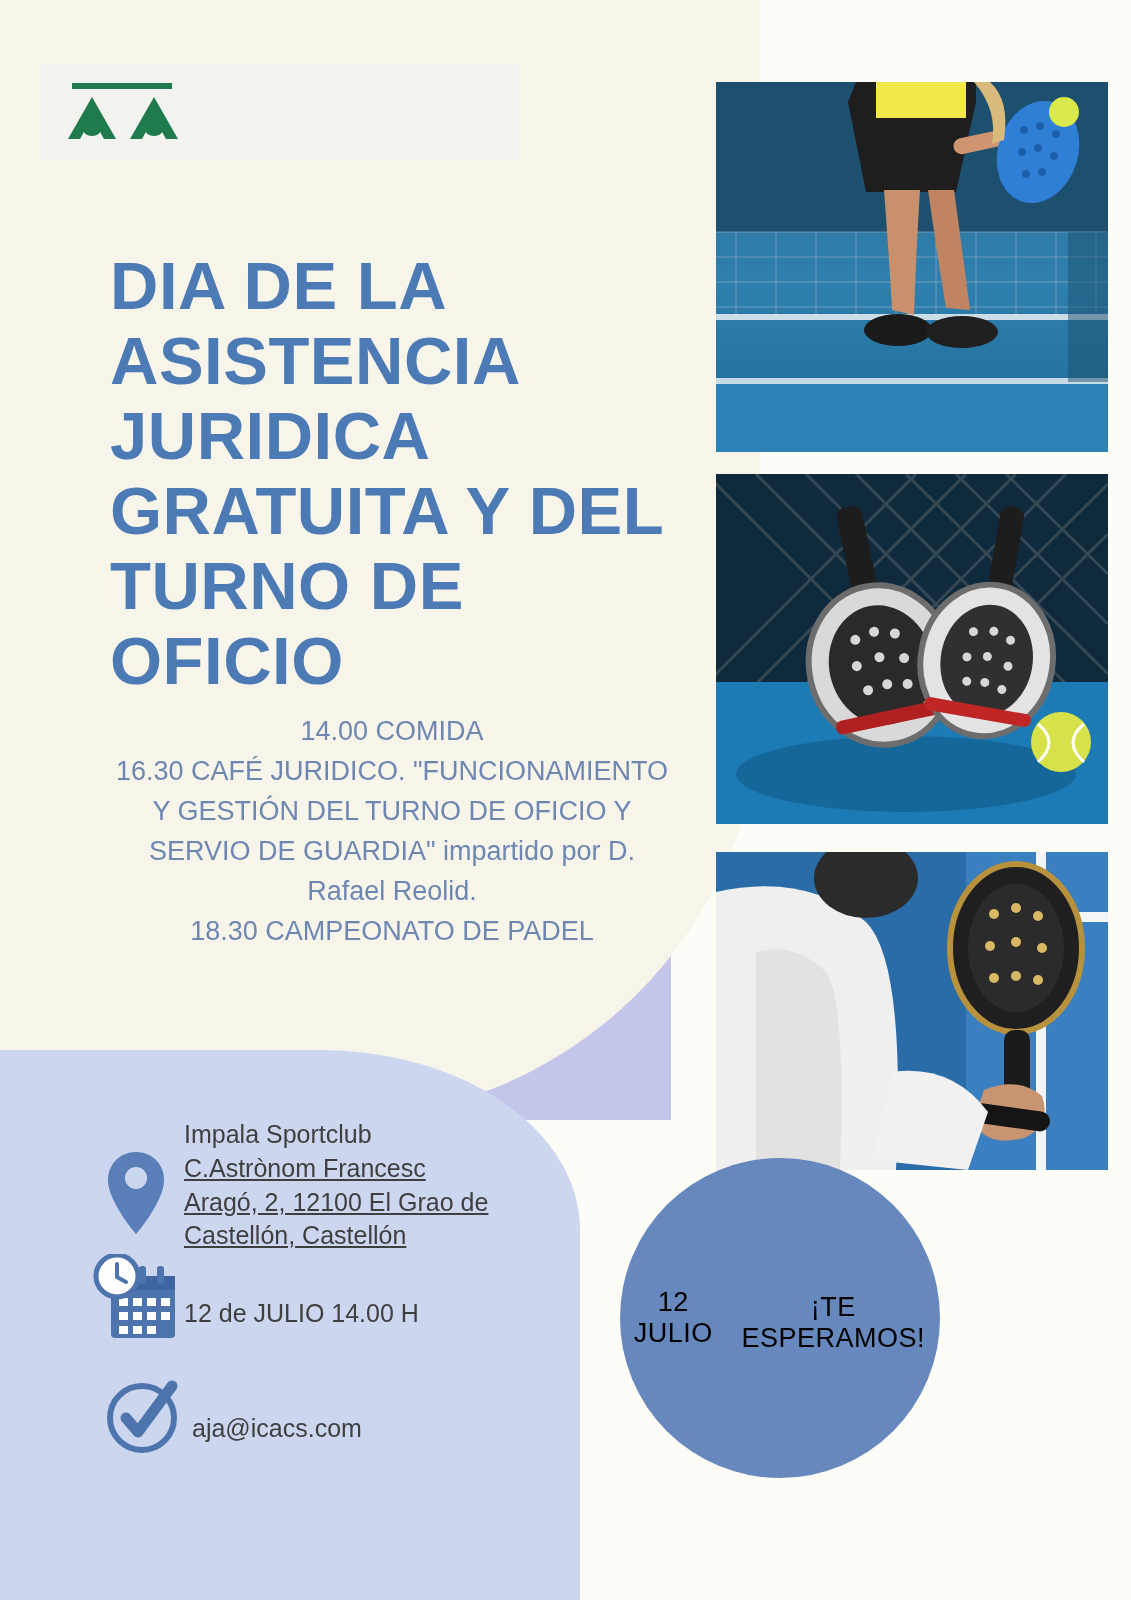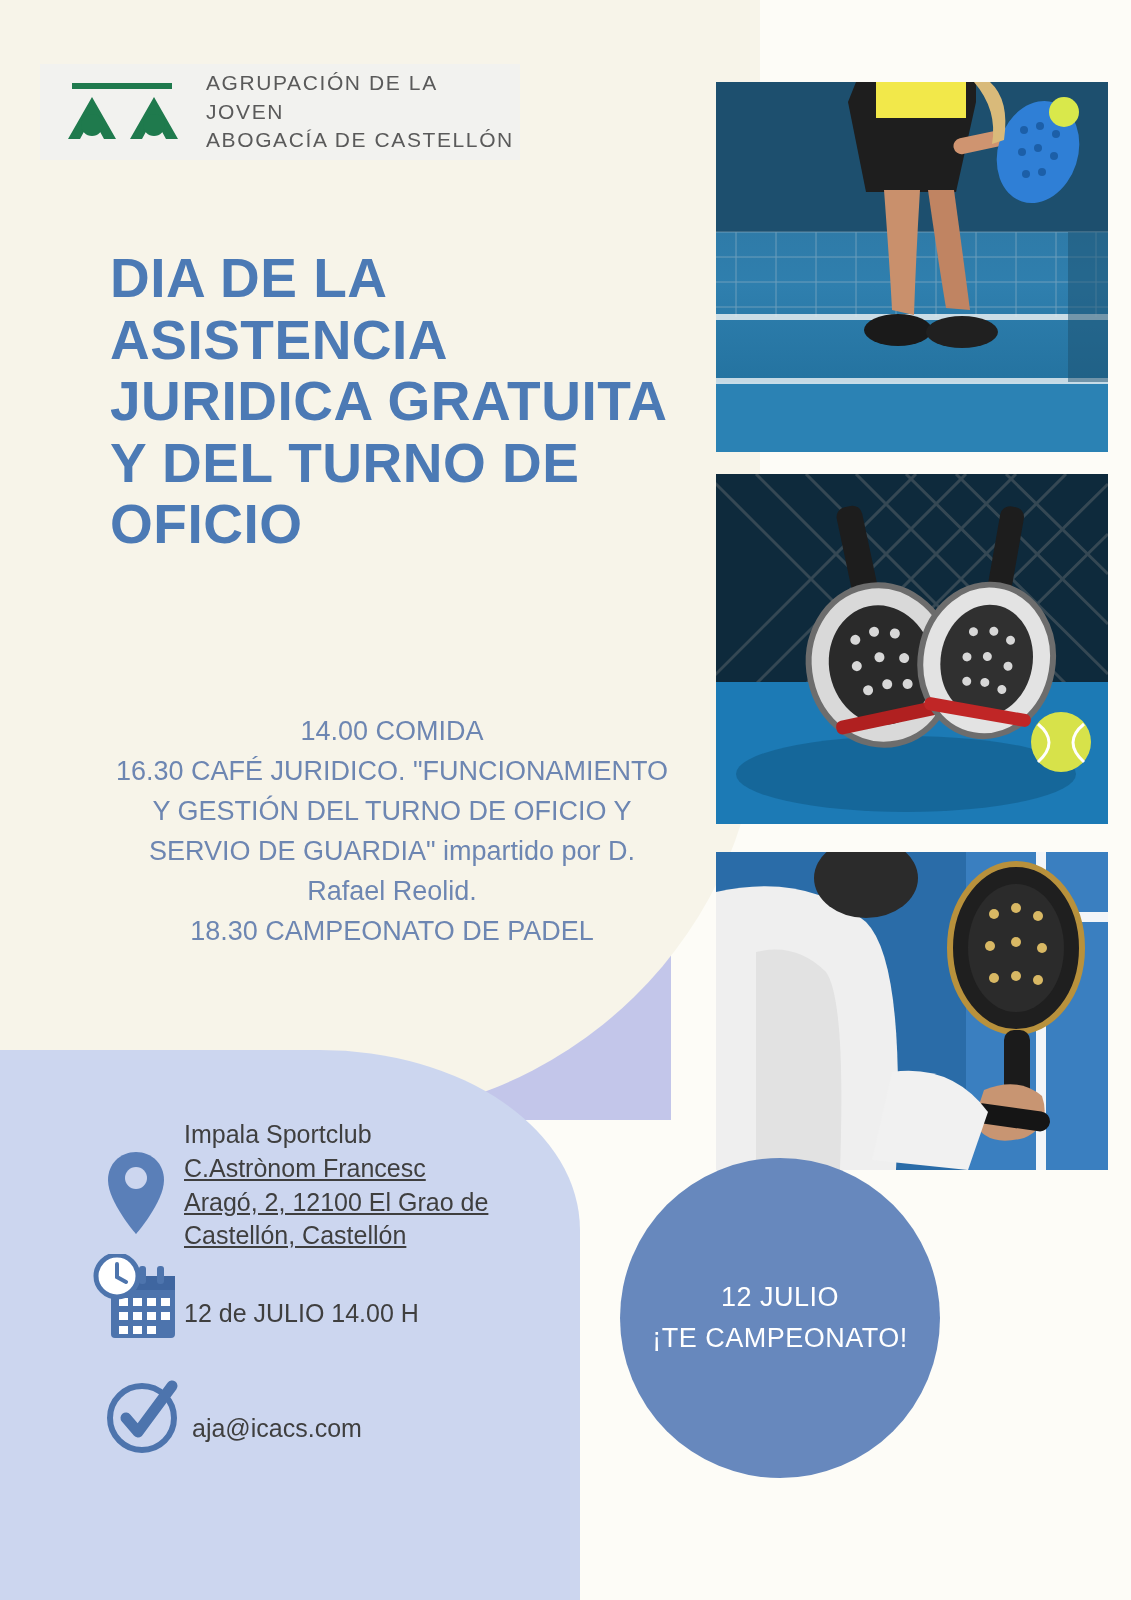--- a/index.html
+++ b/index.html
@@ -51,24 +51,24 @@
     background: #ccd6ef;
     border-top-right-radius: 260px 180px;
   }
   .bg-circle-badge {
     position: absolute;
     left: 620px; top: 1158px;
     width: 320px; height: 320px;
     border-radius: 50%;
     background: #6788bd;
     display: flex;
-    flex-direction: column;
+    flex-direction: row;
     align-items: center;
     justify-content: center;
-    color: #ffffff;
+    color: #000000;
     text-align: center;
   }
   .bg-circle-badge .l1 { font-size: 27px; letter-spacing: 0.5px; }
   .bg-circle-badge .l2 { font-size: 27px; letter-spacing: 0.5px; margin-top: 10px; }
 
   
   .logo-box {
     position: absolute;
     left: 40px; top: 64px;
     width: 480px; height: 96px;
@@ -86,21 +86,21 @@
     line-height: 1.35;
     font-weight: 400;
   }
 
   
   .headline {
     position: absolute;
     left: 110px; top: 248px;
     width: 560px;
     color: #4c7ab5;
-    font-size: 55px;
+    font-size: 67px;
     line-height: 1.12;
     font-weight: bold;
     letter-spacing: 0.5px;
   }
 
   
   .schedule {
     position: absolute;
     left: 112px; top: 712px;
     width: 560px;
@@ -167,24 +167,20 @@
 
   <div class="logo-box">
     <div class="logo-marks">
       <svg width="130" height="62" viewBox="0 0 130 62" aria-hidden="true">
         <rect x="14" y="2" width="100" height="6" fill="#1f7a4d"></rect>
         <path d="M10 58 L34 16 L58 58 L46 58 L34 36 L22 58 Z" fill="#1f7a4d"></path>
         <circle cx="34" cy="44" r="11" fill="#1f7a4d"></circle>
         <path d="M72 58 L96 16 L120 58 L108 58 L96 36 L84 58 Z" fill="#1f7a4d"></path>
         <circle cx="96" cy="44" r="11" fill="#1f7a4d"></circle>
       </svg>
-    </div>
-    <div class="logo-text">
-      <div>AGRUPACIÓN DE LA JOVEN</div>
-      <div>ABOGACÍA DE CASTELLÓN</div>
     </div>
   </div>
 
   <div class="headline">DIA DE LA ASISTENCIA JURIDICA GRATUITA Y DEL TURNO DE OFICIO</div>
 
   <div class="schedule" style="white-space: pre-wrap;">14.00 COMIDA
 16.30 CAFÉ JURIDICO. "FUNCIONAMIENTO Y GESTIÓN DEL TURNO DE OFICIO Y SERVIO DE GUARDIA" impartido por D. Rafael Reolid.
 18.30 CAMPEONATO DE PADEL</div>
 
   <div class="photo photo-1">
@@ -308,21 +304,21 @@
         <rect x="288" y="178" width="26" height="72" rx="10" fill="#1b1b1b"></rect>
       </g>
       <path d="M268 238 q34 -14 58 6 q10 30 -18 42 q-40 10 -50 -18z" fill="#c89572"></path>
       <rect x="258" y="250" width="78" height="20" rx="10" fill="#151515" transform="rotate(8 258 250)"></rect>
       <path d="M176 220 q60 -8 96 40 l-20 58 -96 -10z" fill="#f1f1f1"></path>
     </svg>
   </div>
 
   <div class="bg-circle-badge">
     <div class="l1">12 JULIO</div>
-    <div class="l2">¡TE CAMPEONATO!</div>
+    <div class="l2">¡TE ESPERAMOS!</div>
   </div>
 
   <div class="info-item info-venue">
     <div class="info-icon">
       <svg class="pin" width="60" height="86" viewBox="0 0 60 86" aria-hidden="true">
         <path d="M30 2 C14 2 2 14 2 30 C2 52 30 84 30 84 C30 84 58 52 58 30 C58 14 46 2 30 2 Z" fill="#5a7fb8"></path>
         <circle cx="30" cy="28" r="11" fill="#ccd6ef"></circle>
       </svg>
     </div>
     <div class="info-text">

